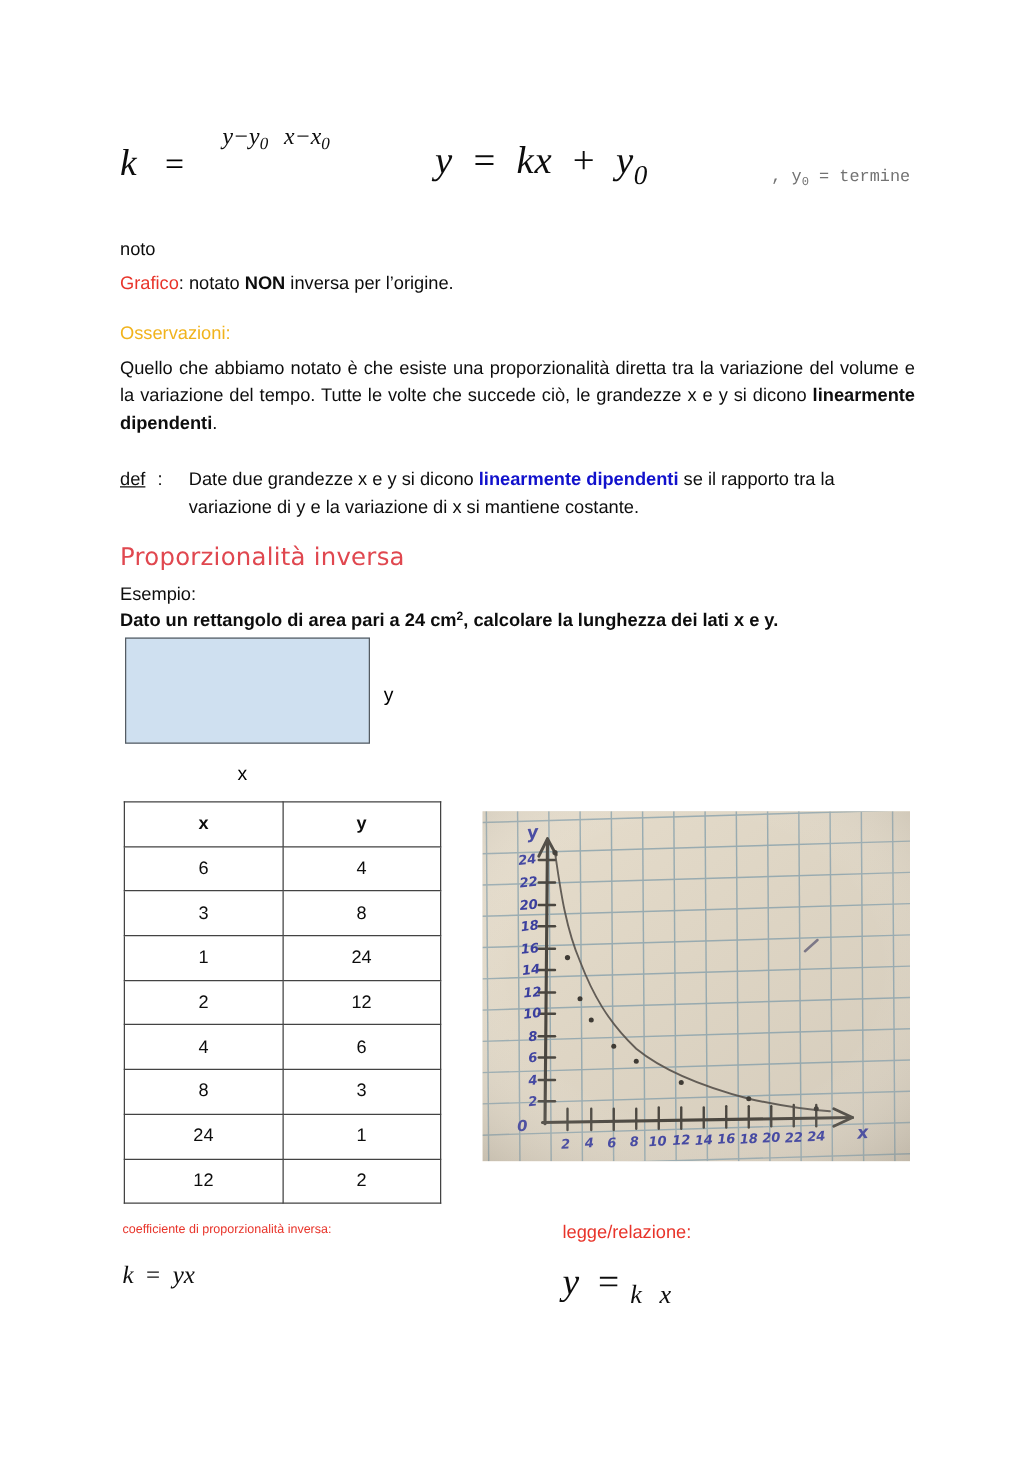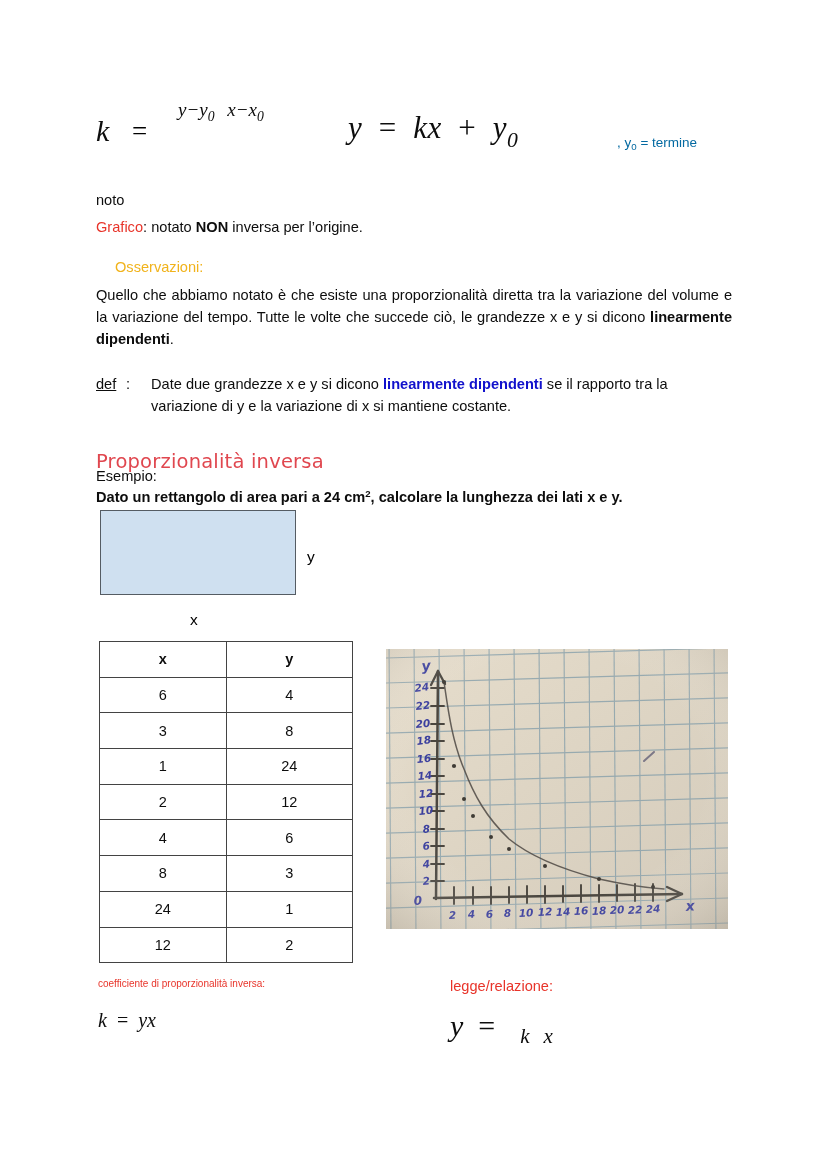--- a/index.html
+++ b/index.html
@@ -87,42 +87,42 @@
   .bigsub {
     font-size: 0.70em;
     vertical-align: -0.42em;
     font-style: italic;
   }
 
   .f-note {
     position: absolute;
     left: 521px;
     top: 39px;
-    font-family: Liberation Sans, sans-serif;
+    font-family: Liberation Mono, monospace;
     font-size: 13.5px;
     font-style: normal;
-    color: #0369a1;
+    color: #737373;
     white-space: nowrap;
   }
   .f-note sub {
     font-size: 0.72em;
     vertical-align: -0.28em;
   }
 
   
   .txt {
     position: absolute;
     font-size: 14.6px;
     line-height: 1.47;
     color: #0d0d0d;
   }
   .noto { left: 96px; top: 190px; }
   .grafico-line { left: 96px; top: 217px; }
   .c-red { color: #e8342a; }
-  .c-orange { color: #f1b31c; margin-left: 19px; }
+  .c-orange { color: #f1b31c; }
   .c-blue { color: #1111cc; font-weight: bold; }
   .bold { font-weight: bold; }
 
   .osservazioni { left: 96px; top: 257px; }
   .para-oss {
     left: 96px;
     top: 284px;
     width: 636px;
     text-align: justify;
     line-height: 1.52;
@@ -149,21 +149,20 @@
   }
 
   .heading-prop {
     position: absolute;
     left: 96px;
     top: 434px;
     font-size: 19.5px;
     color: #e0474f;
     font-family: "DejaVu Sans", sans-serif;
     letter-spacing: 0.2px;
-    margin-top: 16px;
   }
   .esempio { left: 96px; top: 466px; }
   .dato {
     left: 96px;
     top: 487px;
     font-weight: 600;
   }
   .dato sup {
     font-size: 0.66em;
     vertical-align: 0.5em;
@@ -263,21 +262,21 @@
   .bot-f-right .eqsign {
     font-style: normal;
     font-family: "Liberation Serif", serif;
   }
   .inline-frac {
     display: inline-block;
     text-align: right;
     font-size: 21px;
     vertical-align: -0.32em;
     line-height: 1.08;
-    margin-left: 18px;
+    margin-left: 2px;
   }
   .inline-frac .bar {
     height: 1.5px;
     background: #0d0d0d;
   }
   .inline-frac .num { padding: 0 7px 1px 7px; }
   .inline-frac .den { padding: 2px 7px 0 7px; }
 </style>
 </head>
 <body>

